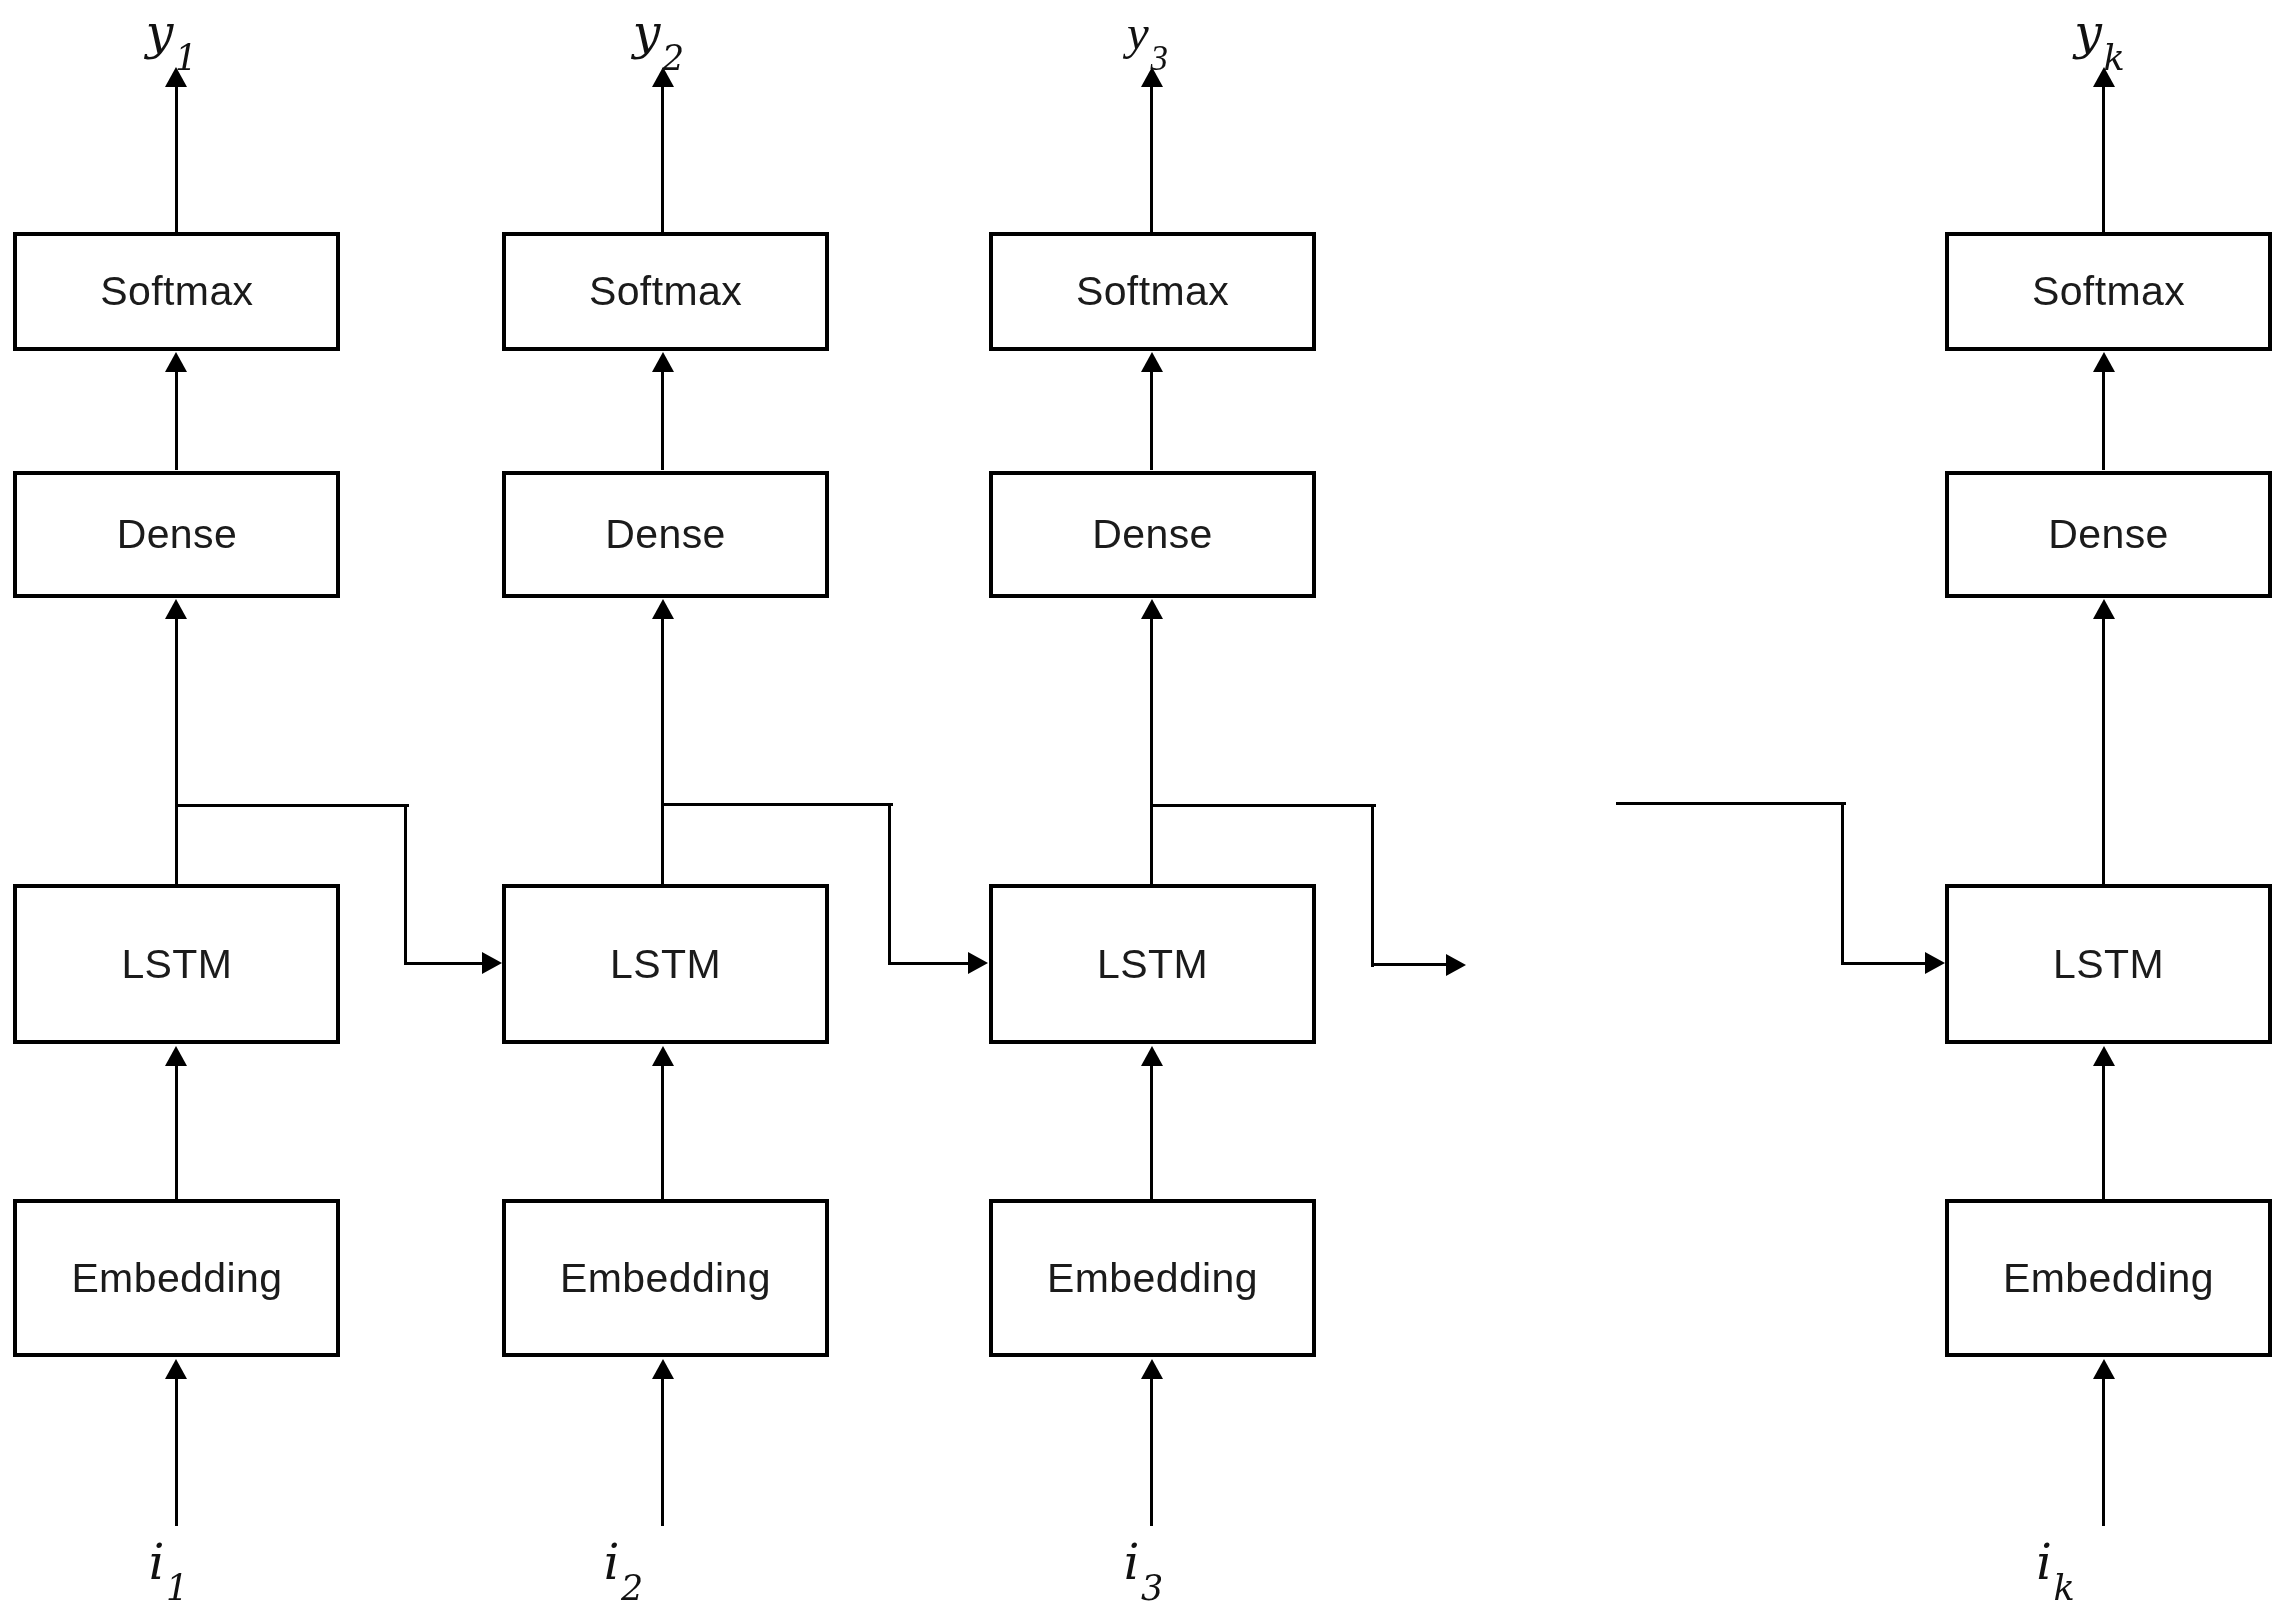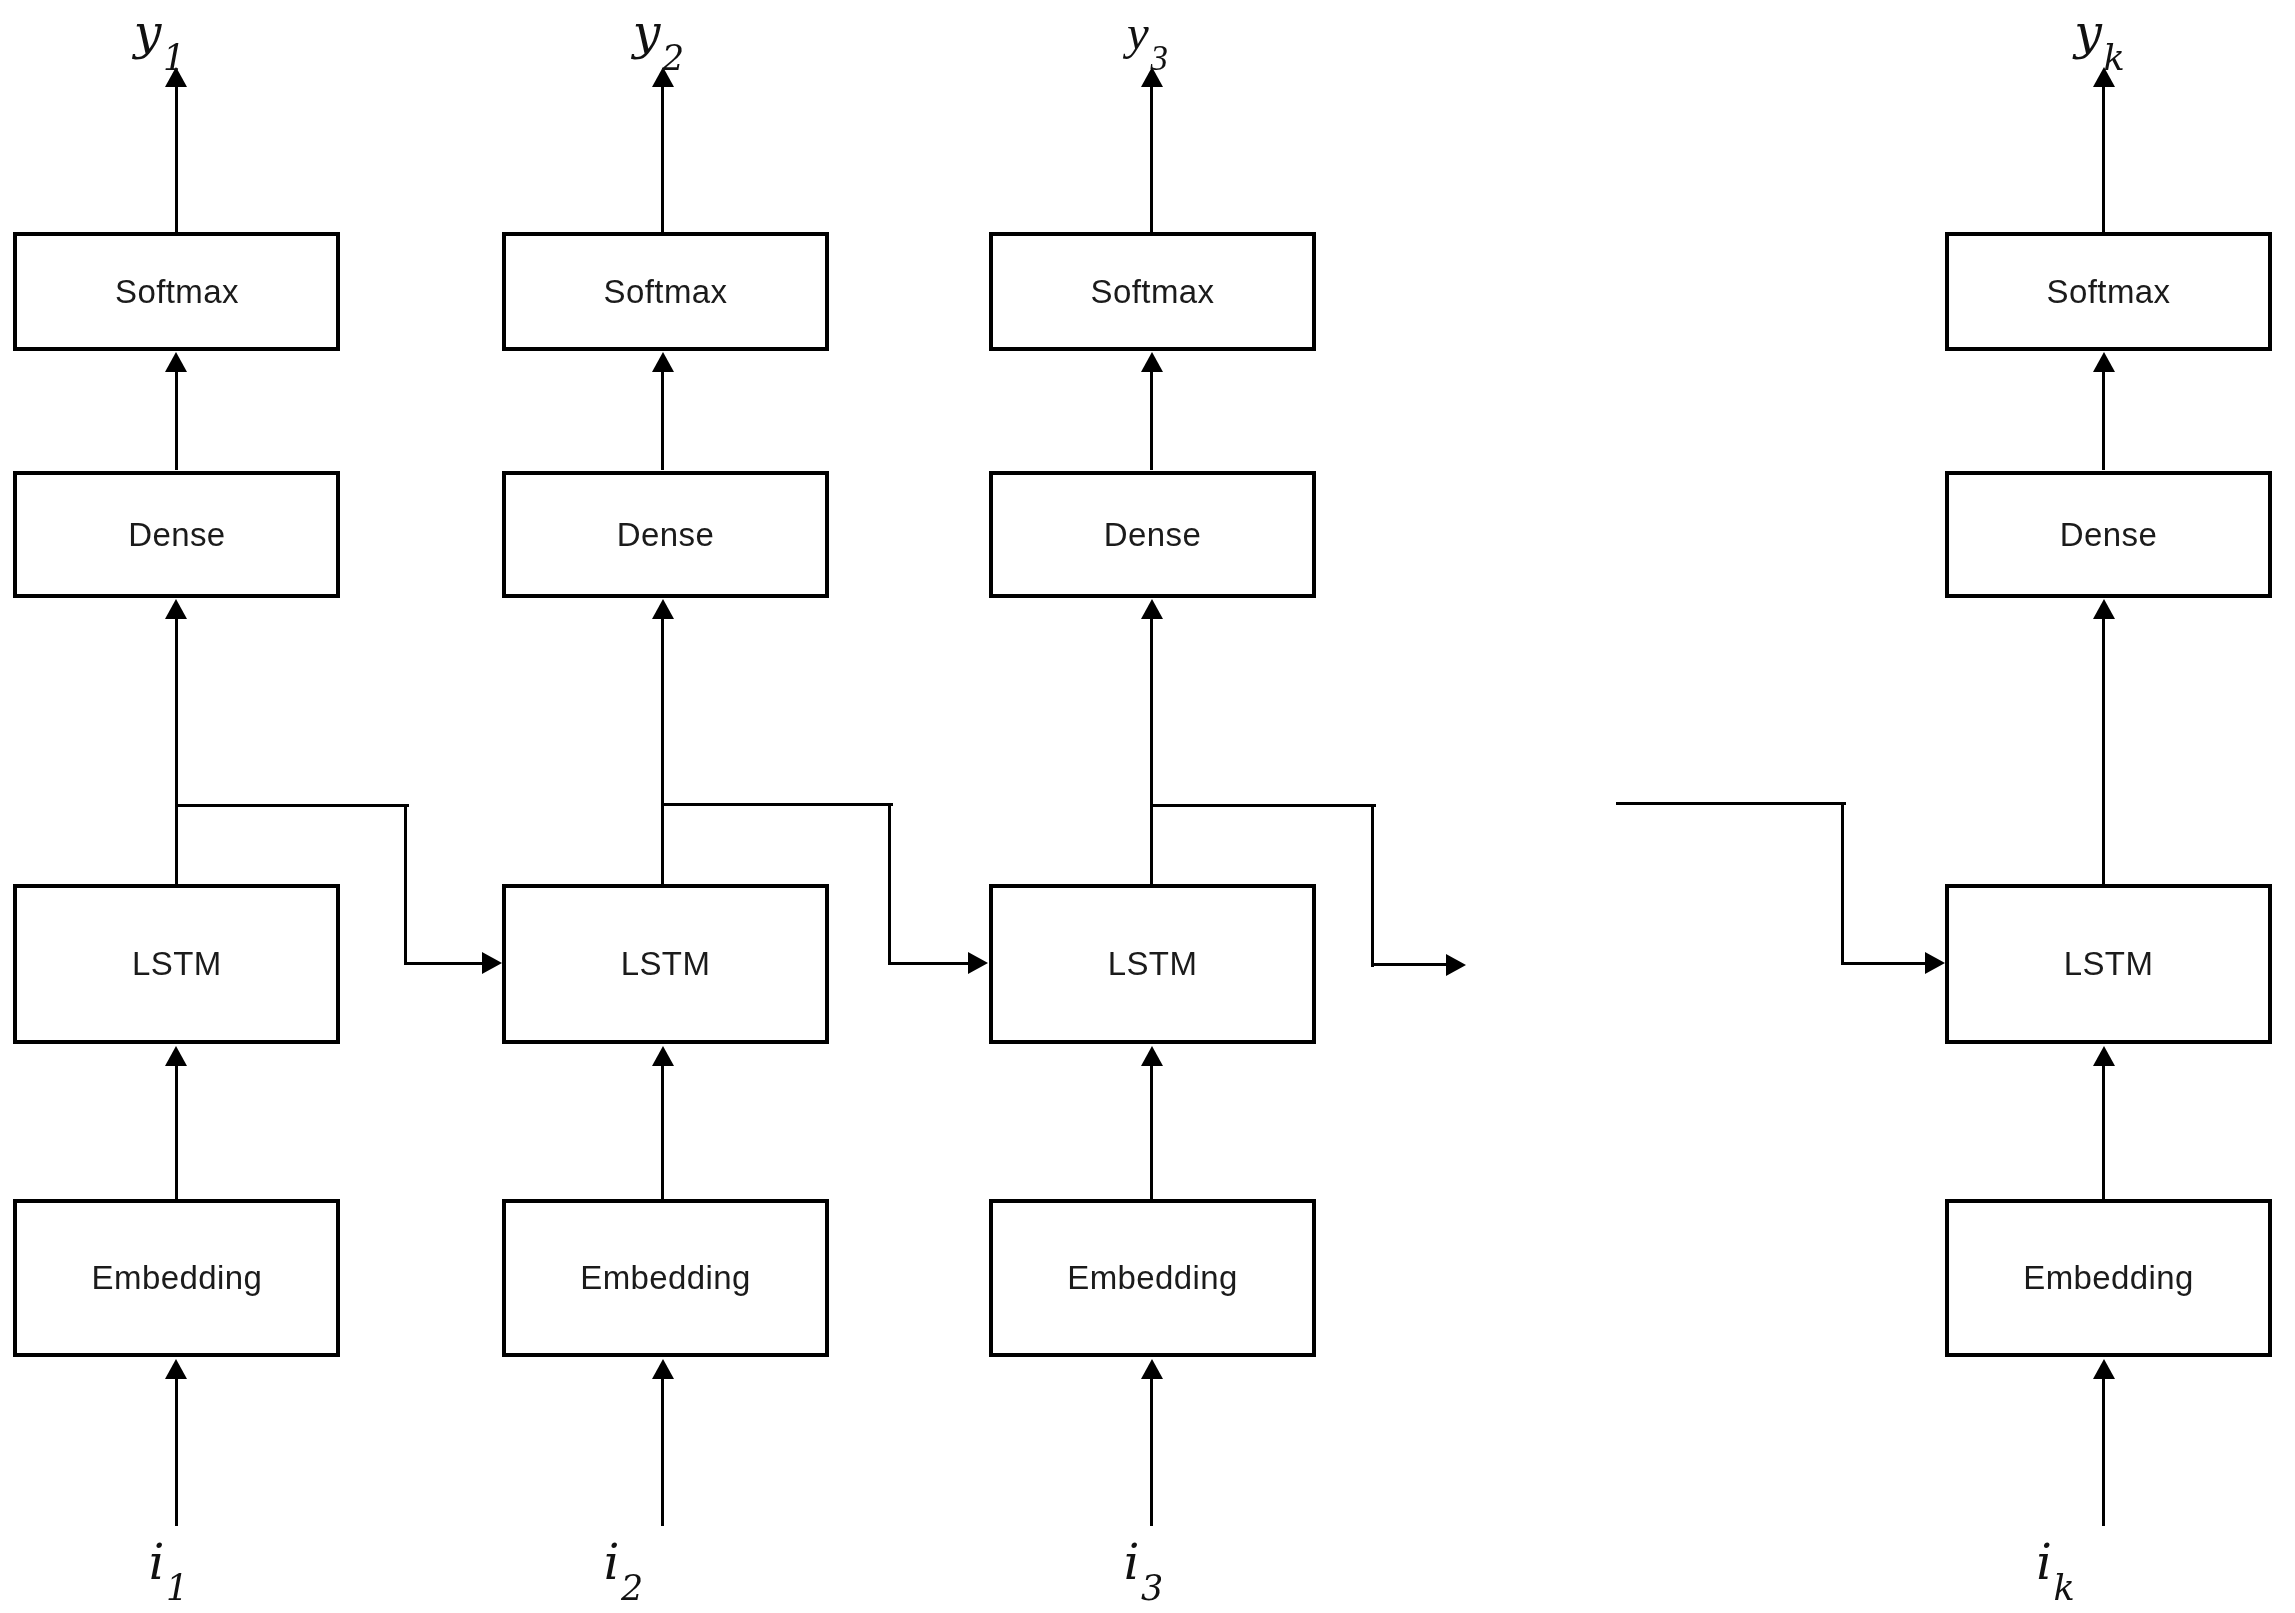--- a/index.html
+++ b/index.html
@@ -10,21 +10,21 @@
     font-family:"Liberation Sans",sans-serif;
     overflow:hidden;
   }
   .box{
     position:absolute;box-sizing:border-box;
     border:4px solid var(--line,#000000);
     background:var(--boxfill,#ffffff);
     display:flex;align-items:center;justify-content:center;
   }
   .box-label{
-    font-size:33px;color:var(--text,#1b1b1b);
+    font-size:41px;color:var(--text,#1b1b1b);
     letter-spacing:0.4px;white-space:nowrap;
   }
   .seg{position:absolute;background:var(--line,#000000);}
   .head{position:absolute;width:0;height:0;}
   .head-up{
     border-left:11px solid transparent;
     border-right:11px solid transparent;
     border-bottom:20.6px solid var(--line,#000000);
   }
   .head-right{
@@ -59,21 +59,21 @@
     <div class="seg" style="left: 175px; top: 85px; width: 3.2px; height: 147px;"></div>
     <div class="head head-up" style="left: 165px; top: 67px;"></div>
     <div class="seg" style="left: 175px; top: 369px; width: 3.2px; height: 101px;"></div>
     <div class="head head-up" style="left: 165px; top: 352px;"></div>
     <div class="seg" style="left: 175px; top: 616px; width: 3.2px; height: 268px;"></div>
     <div class="head head-up" style="left: 165px; top: 599px;"></div>
     <div class="seg" style="left: 175px; top: 1063px; width: 3.2px; height: 136px;"></div>
     <div class="head head-up" style="left: 165px; top: 1046px;"></div>
     <div class="seg" style="left: 175px; top: 1376px; width: 3.2px; height: 150px;"></div>
     <div class="head head-up" style="left: 165px; top: 1359px;"></div>
-    <div class="mlabel" style="left: 104px; top: 8px;"><span class="mvar">y</span><span class="msub">1</span></div>
+    <div class="mlabel" style="left: 116px; top: 8px;"><span class="mvar">y</span><span class="msub">1</span></div>
     <div class="mlabel" style="left: 113px; top: 1538px;"><span class="mvar">i</span><span class="msub">1</span></div>
     <div class="box" style="left: 502px; top: 232px; width: 327px; height: 119px;">
       <span class="box-label">Softmax</span>
     </div>
     <div class="box" style="left: 502px; top: 471px; width: 327px; height: 127px;">
       <span class="box-label">Dense</span>
     </div>
     <div class="box" style="left: 502px; top: 884px; width: 327px; height: 160px;">
       <span class="box-label">LSTM</span>
     </div>

